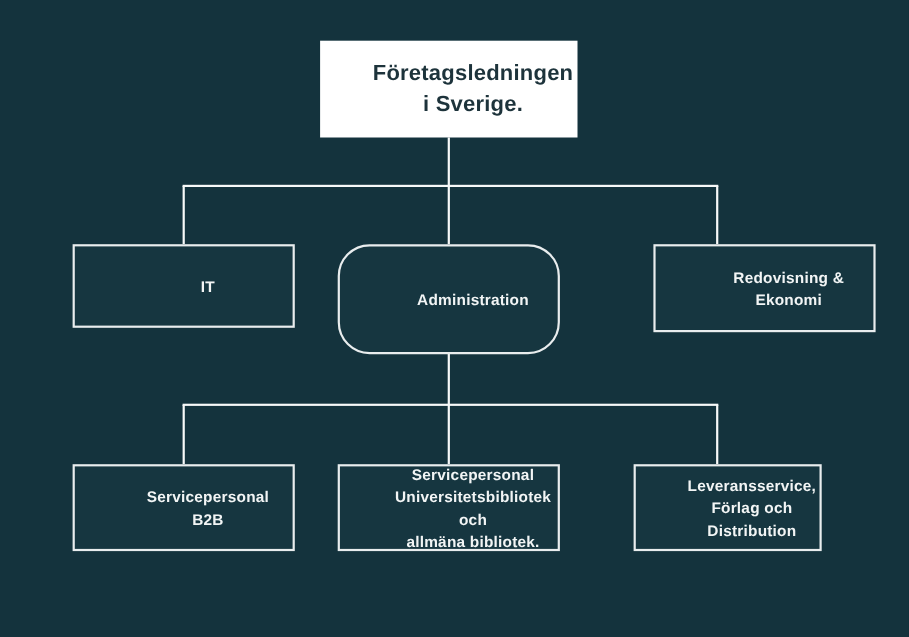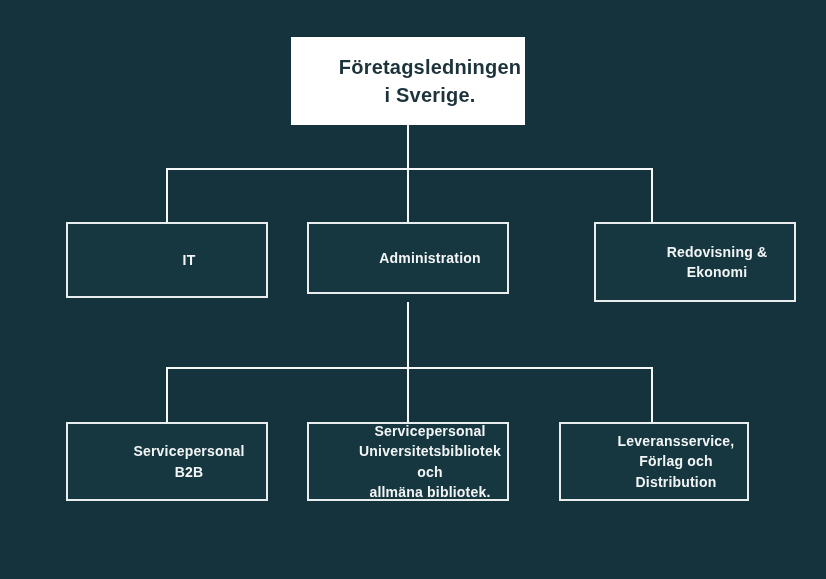--- a/index.html
+++ b/index.html
@@ -34,25 +34,25 @@
   }
   .node-label{white-space:pre-line;}
   .node--root{
     left:291px;top:37px;width:234px;height:88px;
     background:var(--root-fill);
     color:var(--root-text);
     font-size:20px;font-weight:600;line-height:1.4;
     border:none;
   }
   .node--it{left:66px;top:222px;width:202px;height:76px;}
-  .node--admin{left:307px;top:222px;width:202px;height:72px;}
+  .node--admin{left:307px;top:222px;width:202px;height:100px;border-radius:29px;}
   .node--redo{left:551px;top:222px;width:202px;height:80px;margin-left:43px;}
   .node--sb2b{left:66px;top:422px;width:202px;height:79px;}
   .node--sbib{left:307px;top:422px;width:202px;height:79px;}
-  .node--lev{left:559px;top:422px;width:190px;height:79px;justify-content:center;}
+  .node--lev{left:576px;top:422px;width:171px;height:79px;justify-content:center;}
 
   .line{position:absolute;background:var(--connector);}
   .line--stem-top{left:407px;top:125px;width:2px;height:44px;}
   .line--h1{left:166px;top:168px;width:487px;height:2px;}
   .line--drop-it{left:166px;top:169px;width:2px;height:53px;}
   .line--drop-admin{left:407px;top:169px;width:2px;height:53px;}
   .line--drop-redo{left:651px;top:169px;width:2px;height:53px;}
   .line--stem-admin{left:407px;top:302px;width:2px;height:66px;}
   .line--h2{left:166px;top:367px;width:487px;height:2px;}
   .line--drop-sb2b{left:166px;top:368px;width:2px;height:54px;}

